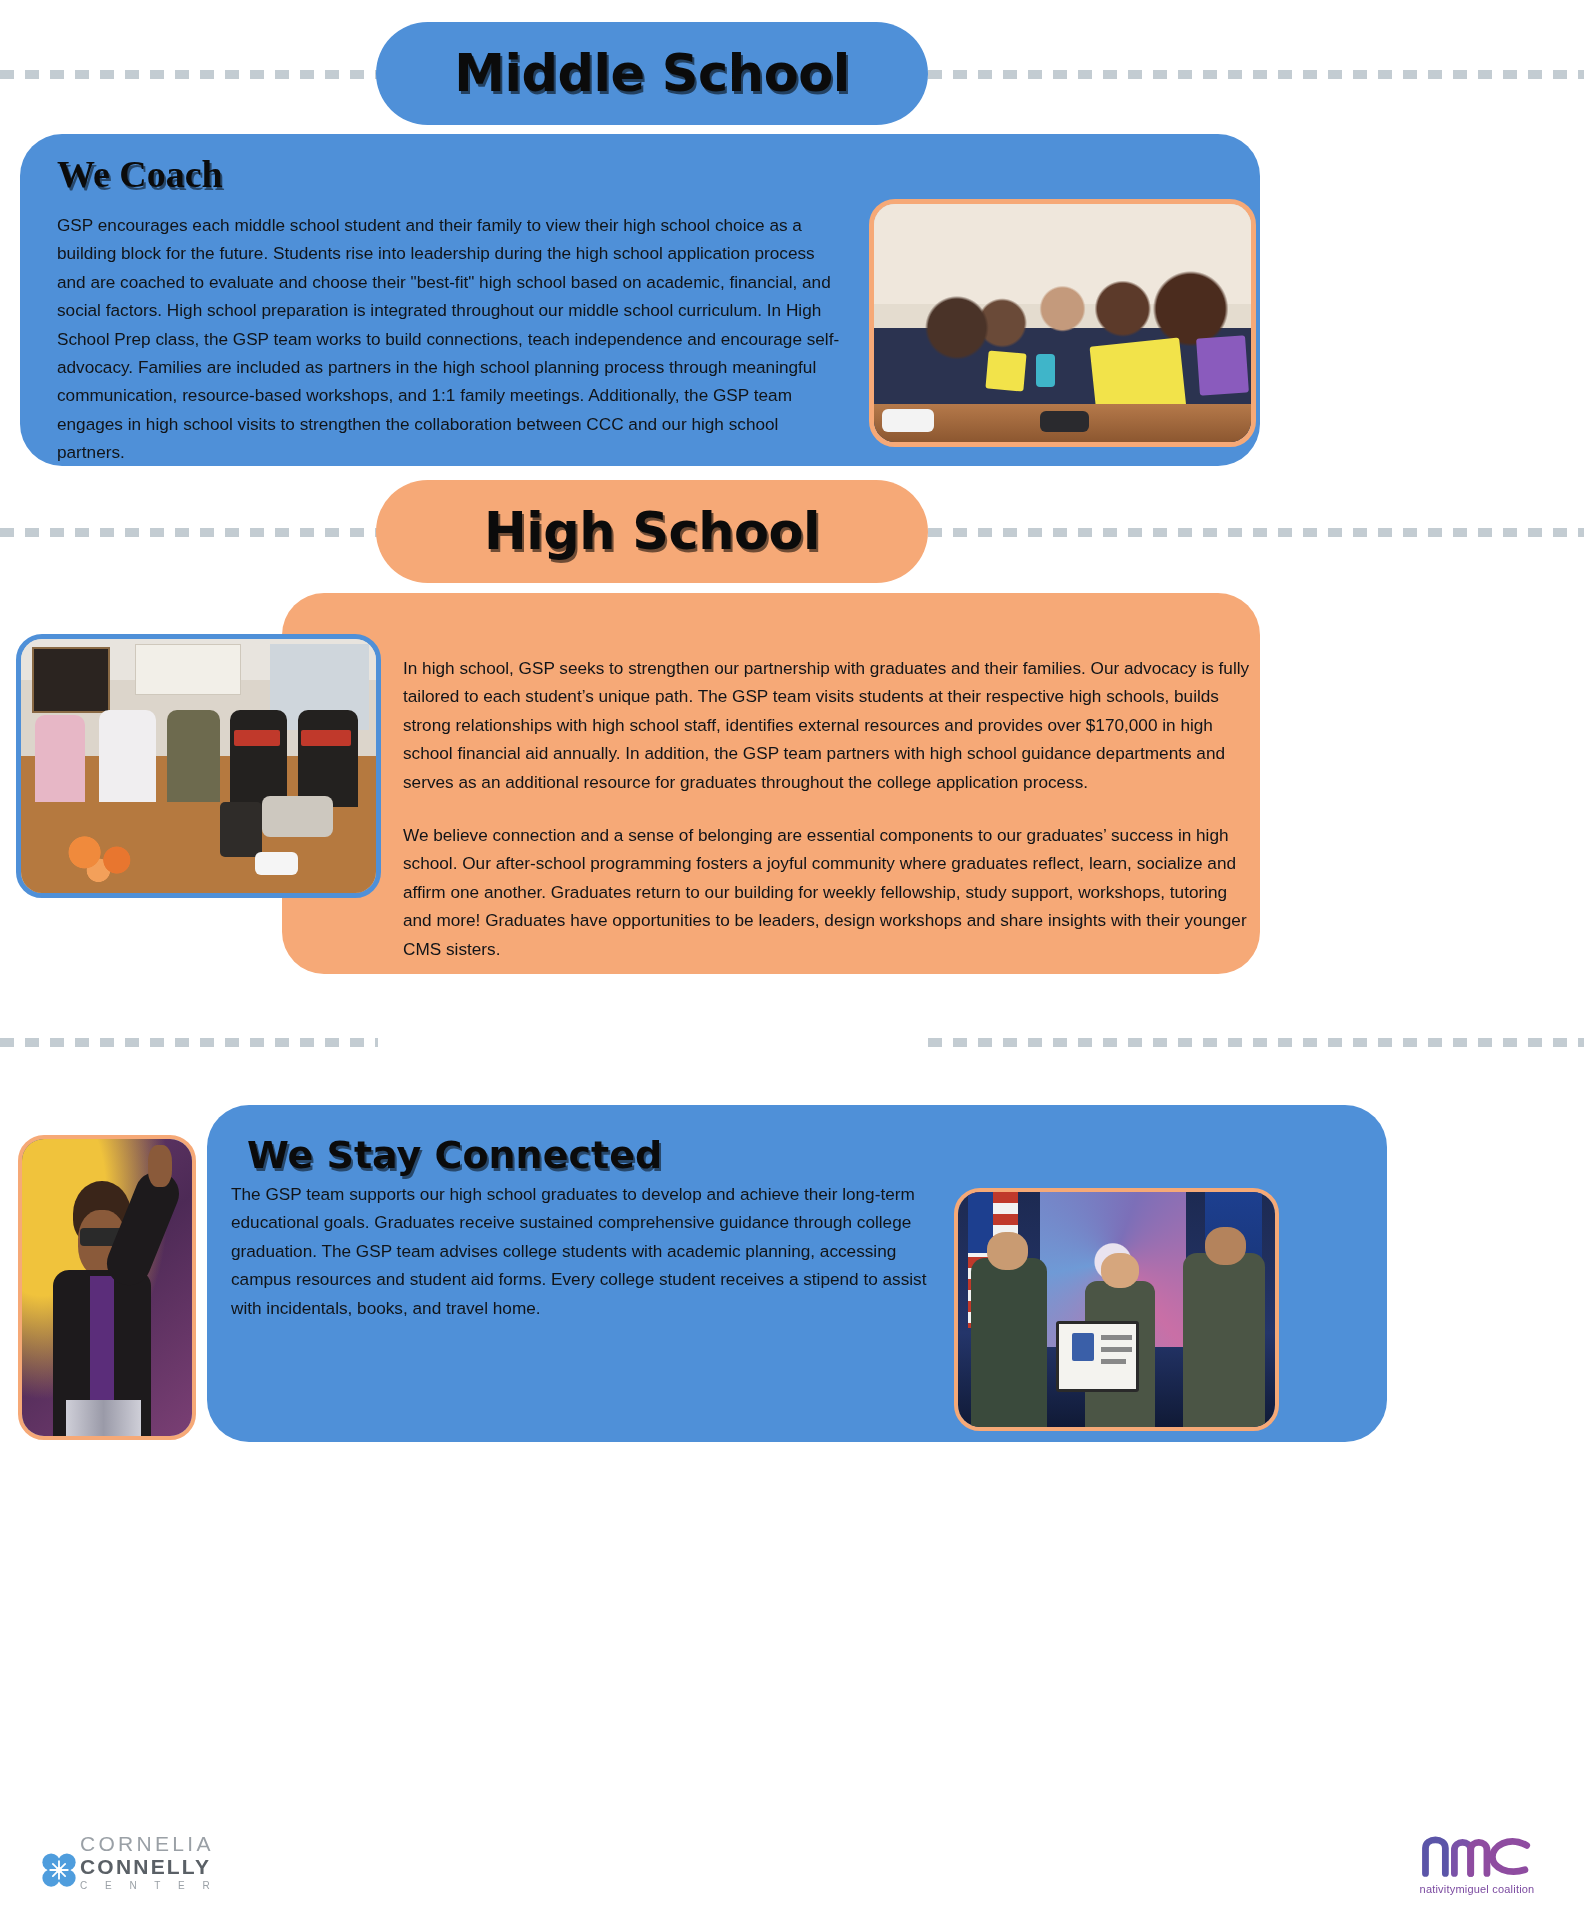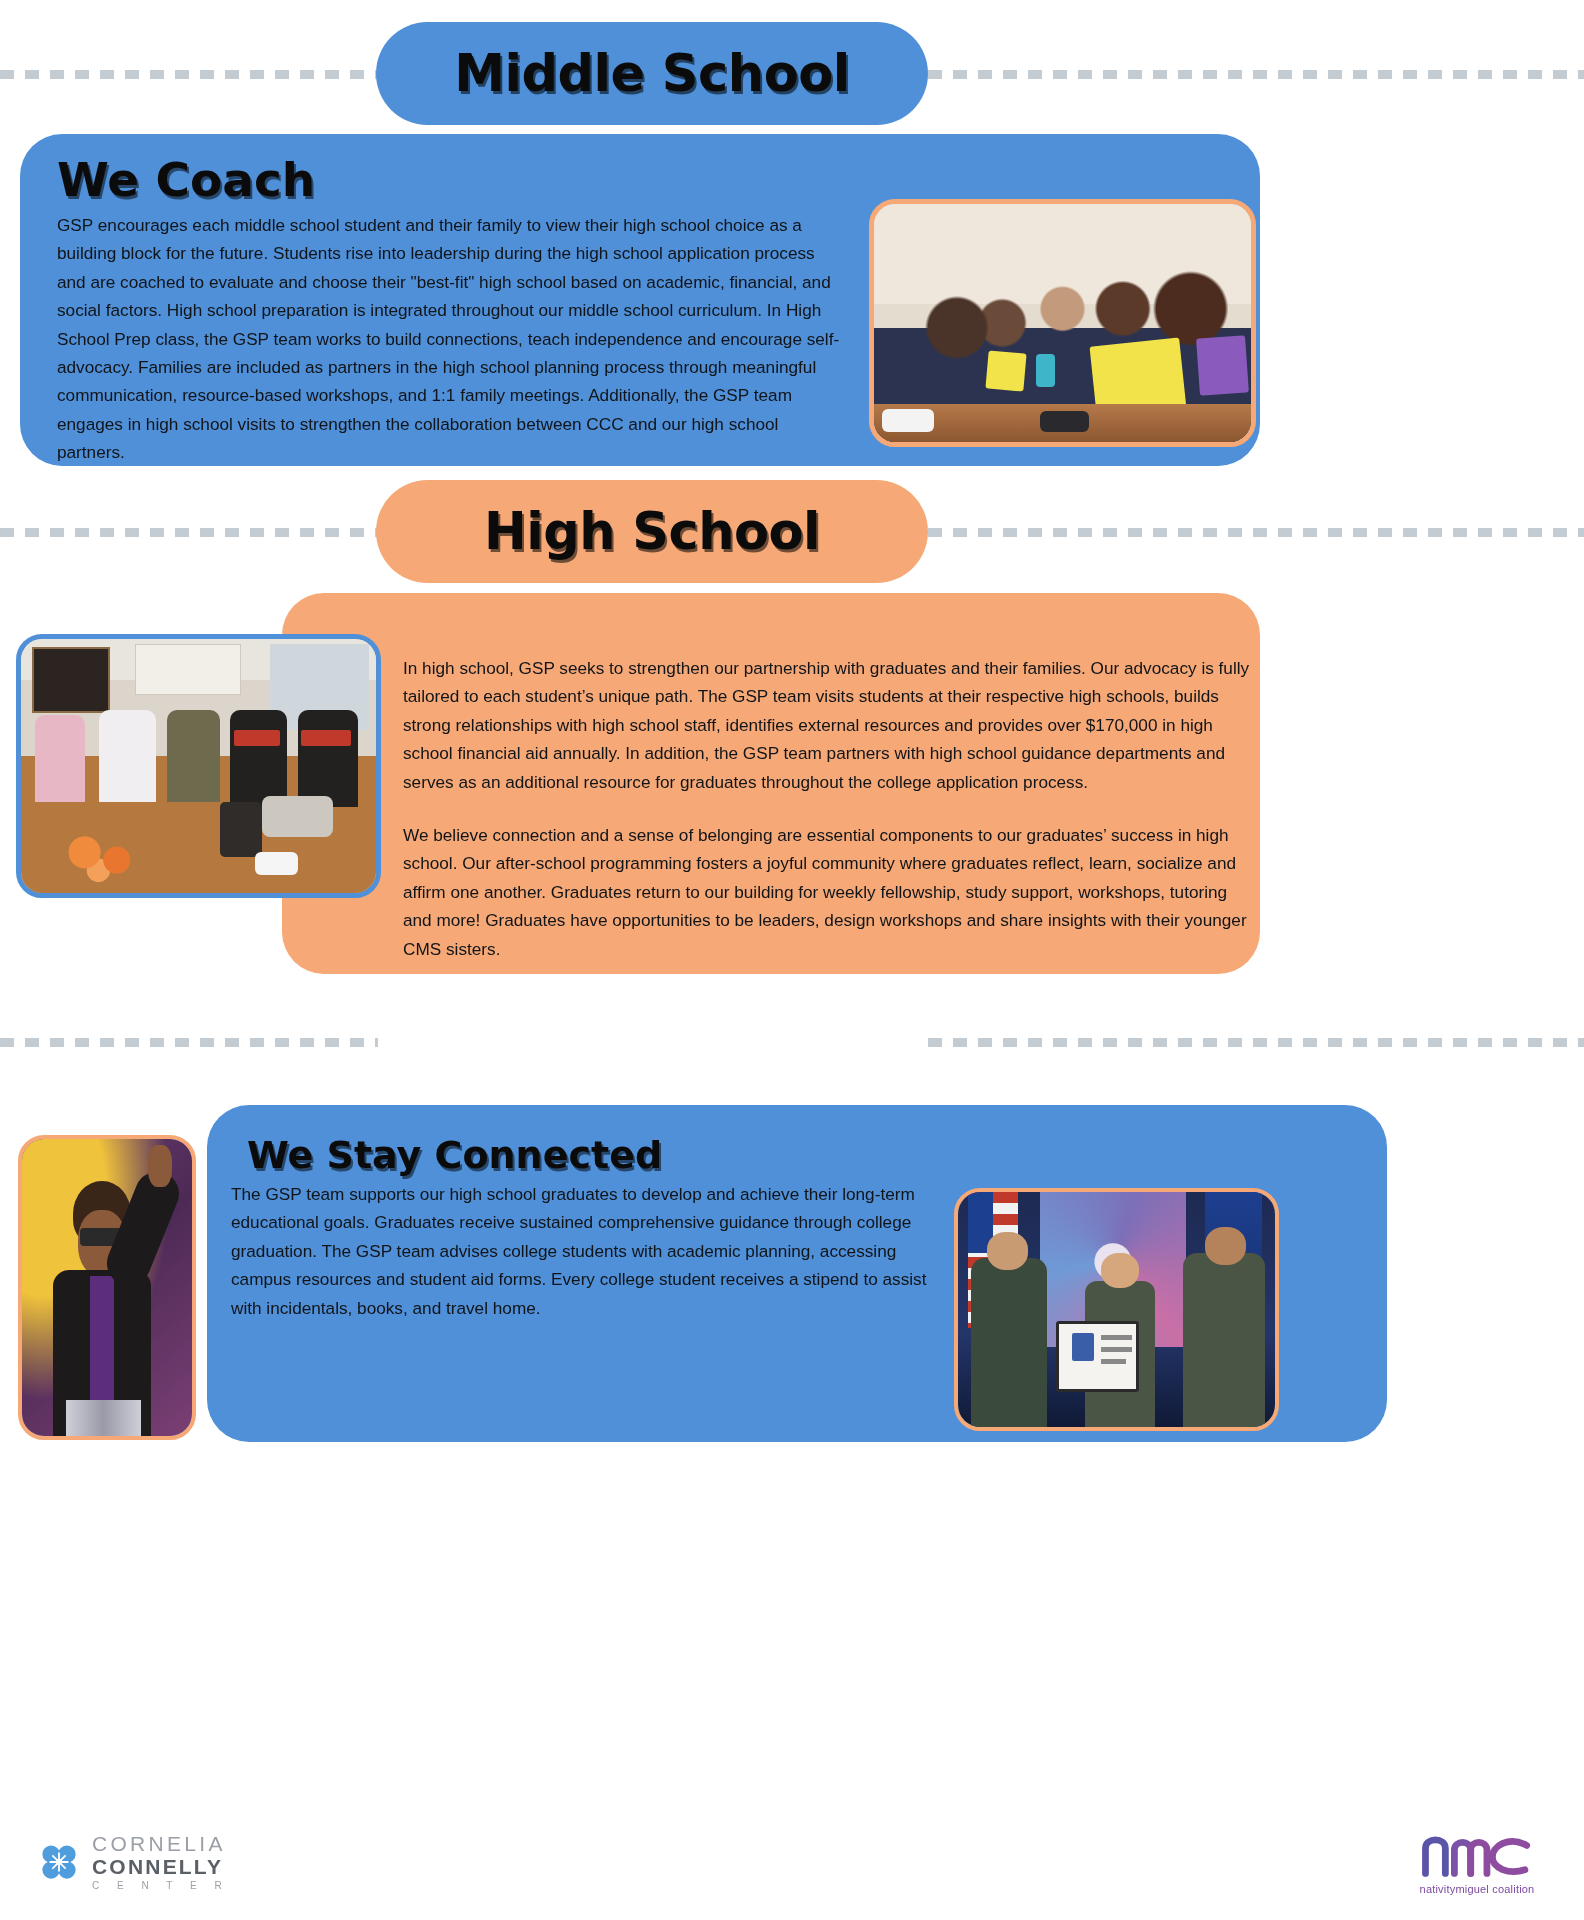--- a/index.html
+++ b/index.html
@@ -84,22 +84,21 @@
     overflow: hidden;
     z-index: 5;
     background: #d9d9d9;
   }
   .photo-inner { width: 100%; height: 100%; position: relative; }
 
   
   .ccc-logo {
     position: absolute;
     display: flex;
-    align-items: center;
-    gap: 12px;
+    align-items: flex-end;
     z-index: 6;
   }
   .ccc-mark { width: 42px; height: 42px; position: relative; }
   .ccc-words { display: flex; flex-direction: column; line-height: 1; }
   .ccc-l1 {
     font-size: 21px; letter-spacing: 3.3px; color: #9aa0a6;
     font-family: "Liberation Sans", sans-serif;
   }
   .ccc-l2 {
     font-size: 21px; letter-spacing: 2.2px; color: #5a6066; font-weight: bold;
@@ -135,21 +134,21 @@
 
   <div class="dash-rule" style="left:0px; top:1038px; width:378px;"></div>
   <div class="dash-rule" style="left:928px; top:1038px; width:656px;"></div>
 
   <div class="banner blue" style="left:376px; top:22px; width:552px; height:103px;">
     <span class="banner-text" style="font-size:51px;">Middle School</span>
   </div>
 
   <div class="panel blue" style="left:20px; top:134px; width:1240px; height:332px;"></div>
 
-  <div class="panel-title" style="left:57px; top:152px; font-size:47px;">We Coach</div>
+  <div class="panel-title" style="left:57px; top:152px; font-size:38px;font-family:Liberation Serif, serif;">We Coach</div>
 
   <div class="panel-body" style="left:57px; top:211px; width:790px;">
     <p>GSP encourages each middle school student and their family to view their high school choice as a building block for the future. Students rise into leadership during the high school application process and are coached to evaluate and choose their "best-fit" high school based on academic, financial, and social factors. High school preparation is integrated throughout our middle school curriculum. In High School Prep class, the GSP team works to build connections, teach independence and encourage self-advocacy. Families are included as partners in the high school planning process through meaningful communication, resource-based workshops, and 1:1 family meetings. Additionally, the GSP team engages in high school visits to strengthen the collaboration between CCC and our high school partners.</p>
   </div>
 
   <div class="photo" style="left:869px; top:199px; width:387px; height:248px; border:5px solid #f6a977;">
     <div class="photo-inner" style="
         background:
           radial-gradient(circle at 22% 52%, #4a3328 0 9%, rgba(0,0,0,0) 10%),
           radial-gradient(circle at 34% 50%, #6a4a38 0 8%, rgba(0,0,0,0) 9%),

